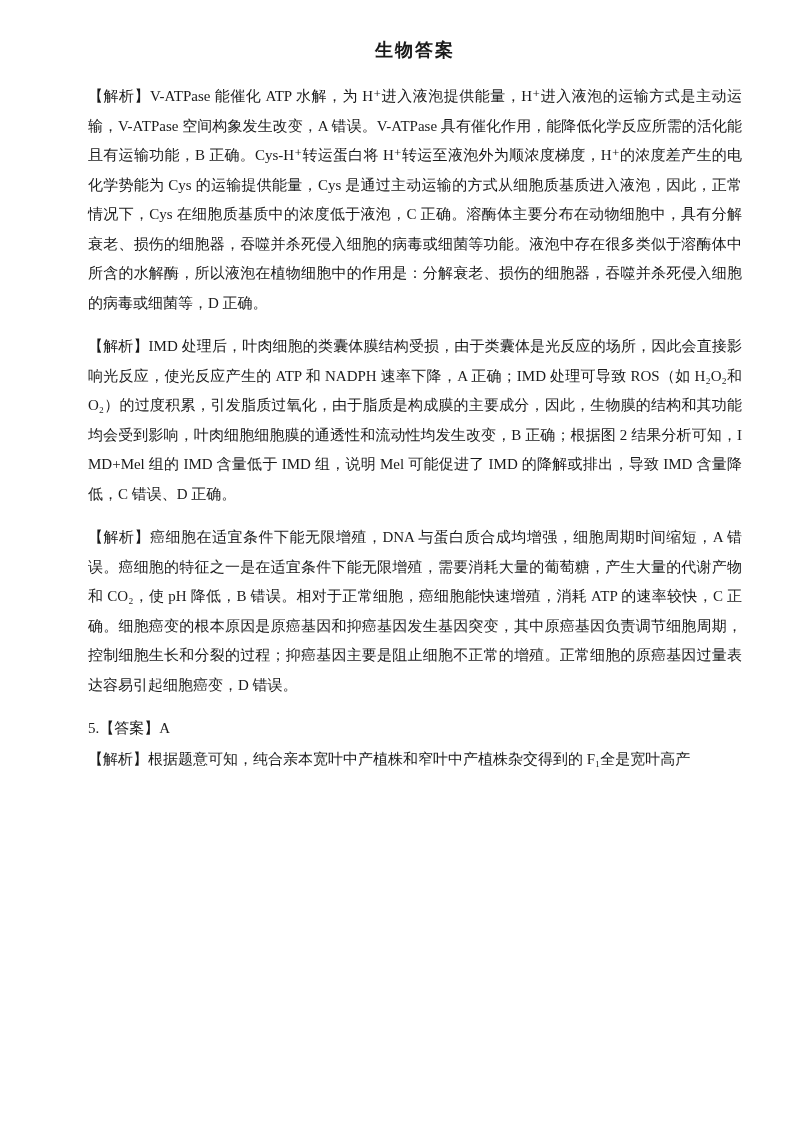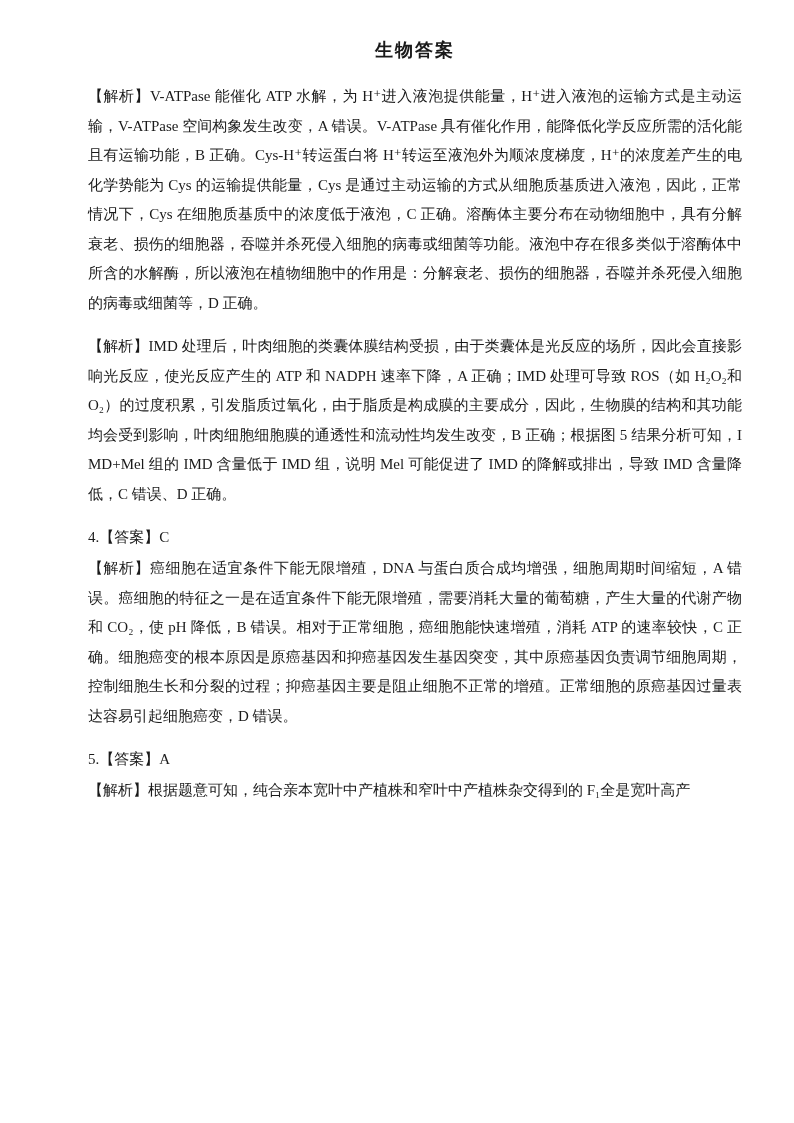--- a/index.html
+++ b/index.html
@@ -48,25 +48,24 @@
 <div class="page">
 
   <h1 class="doc-title">生物答案</h1>
 
 
   <div class="answer-item">
     <p class="analysis-text">【解析】V-ATPase 能催化 ATP 水解，为 H⁺进入液泡提供能量，H⁺进入液泡的运输方式是主动运输，V-ATPase 空间构象发生改变，A 错误。V-ATPase 具有催化作用，能降低化学反应所需的活化能且有运输功能，B 正确。Cys-H⁺转运蛋白将 H⁺转运至液泡外为顺浓度梯度，H⁺的浓度差产生的电化学势能为 Cys 的运输提供能量，Cys 是通过主动运输的方式从细胞质基质进入液泡，因此，正常情况下，Cys 在细胞质基质中的浓度低于液泡，C 正确。溶酶体主要分布在动物细胞中，具有分解衰老、损伤的细胞器，吞噬并杀死侵入细胞的病毒或细菌等功能。液泡中存在很多类似于溶酶体中所含的水解酶，所以液泡在植物细胞中的作用是：分解衰老、损伤的细胞器，吞噬并杀死侵入细胞的病毒或细菌等，D 正确。</p>
   </div>
 
   <div class="answer-item">
-    <p class="analysis-text">【解析】IMD 处理后，叶肉细胞的类囊体膜结构受损，由于类囊体是光反应的场所，因此会直接影响光反应，使光反应产生的 ATP 和 NADPH 速率下降，A 正确；IMD 处理可导致 ROS（如 H₂O₂和 O₂）的过度积累，引发脂质过氧化，由于脂质是构成膜的主要成分，因此，生物膜的结构和其功能均会受到影响，叶肉细胞细胞膜的通透性和流动性均发生改变，B 正确；根据图 5 结果分析可知，IMD+Mel 组的 IMD 含量低于 IMD 组，说明 Mel 可能促进了 IMD 的降解或排出，导致 IMD 含量降低，C 错误、D 正确。</p>
+    <p class="analysis-text">【解析】IMD 处理后，叶肉细胞的类囊体膜结构受损，由于类囊体是光反应的场所，因此会直接影响光反应，使光反应产生的 ATP 和 NADPH 速率下降，A 正确；IMD 处理可导致 ROS（如 H₂O₂和 O₂）的过度积累，引发脂质过氧化，由于脂质是构成膜的主要成分，因此，生物膜的结构和其功能均会受到影响，叶肉细胞细胞膜的通透性和流动性均发生改变，B 正确；根据图 2 结果分析可知，IMD+Mel 组的 IMD 含量低于 IMD 组，说明 Mel 可能促进了 IMD 的降解或排出，导致 IMD 含量降低，C 错误、D 正确。</p>
   </div>
 
   <div class="answer-item">
-    <p class="answer-header">4.【答案】C</p>
     <p class="analysis-text">【解析】癌细胞在适宜条件下能无限增殖，DNA 与蛋白质合成均增强，细胞周期时间缩短，A 错误。癌细胞的特征之一是在适宜条件下能无限增殖，需要消耗大量的葡萄糖，产生大量的代谢产物和 CO₂，使 pH 降低，B 错误。相对于正常细胞，癌细胞能快速增殖，消耗 ATP 的速率较快，C 正确。细胞癌变的根本原因是原癌基因和抑癌基因发生基因突变，其中原癌基因负责调节细胞周期，控制细胞生长和分裂的过程；抑癌基因主要是阻止细胞不正常的增殖。正常细胞的原癌基因过量表达容易引起细胞癌变，D 错误。</p>
   </div>
 
   <div class="answer-item">
     <p class="answer-header">5.【答案】A</p>
     <p class="analysis-text">【解析】根据题意可知，纯合亲本宽叶中产植株和窄叶中产植株杂交得到的 F₁全是宽叶高产</p>
   </div>
 
 </div>
 

